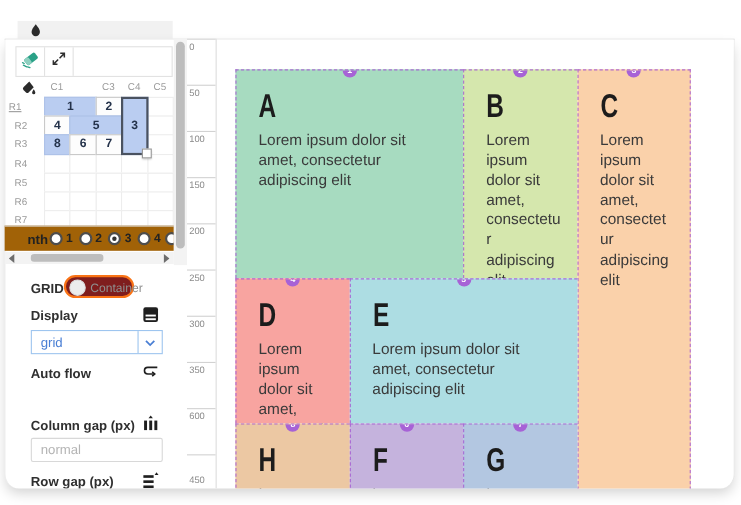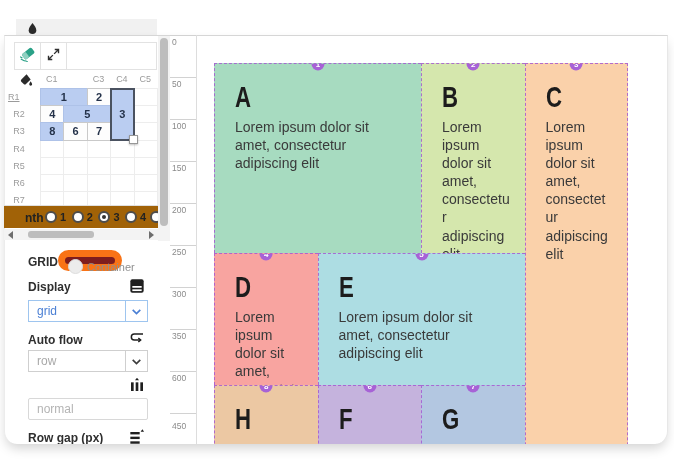--- a/index.html
+++ b/index.html
@@ -42,21 +42,21 @@
   #hthumb{position:absolute;left:24px;top:2px;width:66px;height:7px;background:#bdbdbd;border-radius:3px;cursor:pointer;}
   .harrow{position:absolute;top:2px;width:0;height:0;border-top:4px solid transparent;border-bottom:4px solid transparent;}
   #harrow-l{left:4px;border-right:5px solid #6d6d6d;}
   #harrow-r{right:4px;border-left:5px solid #6d6d6d;}
   #vscroll{position:absolute;left:158px;top:36px;width:12px;height:205px;background:#f3f3f3;}
   #vthumb{position:absolute;left:2px;top:2px;width:8px;height:188px;background:#bdbdbd;border-radius:4px;cursor:pointer;}
 
   
   .sec-label{position:absolute;left:28px;font-size:12px;font-weight:700;color:#2f2f2f;}
   .sec-icon{position:absolute;left:129px;width:16px;height:16px;}
-  #toggle{position:absolute;left:58px;top:250px;width:64px;height:21px;border:7px solid #f97316;border-radius:11px;background:#7f1d1d;cursor:pointer;}
+  #toggle{position:absolute;left:58px;top:250px;width:64px;height:21px;border:2px solid #f97316;border-radius:11px;background:#7f1d1d;cursor:pointer;}
   #toggle-knob{position:absolute;left:3px;top:2px;width:15px;height:15px;border-radius:50%;background:#ececec;border:1px solid #ddd;}
   #toggle-text{position:absolute;left:22px;top:4px;font-size:11px;color:#8f8f8f;}
   .selectbox{position:absolute;left:28px;width:120px;height:22px;background:#fff;display:flex;align-items:center;cursor:pointer;}
   .selectbox .val{flex:1;padding-left:8px;font-size:12px;}
   .selectbox .chev{width:22px;height:100%;display:flex;align-items:center;justify-content:center;border-left:1px solid;}
   #sel-display{top:300px;border:1px solid #9ec5ef;}
   #sel-display .val{color:#4a7fd4;}
   #sel-display .chev{border-color:#9ec5ef;color:#4a7fd4;}
   #sel-flow{top:350px;border:1px solid #cfcfcf;}
   #sel-flow .val{color:#a8a8a8;}
@@ -194,21 +194,21 @@
           <div class="tick-label" style="top: 205px;">200</div>
           <div class="tick" style="top: 245px;"></div>
           <div class="tick-label" style="top: 247px;">250</div>
           <div class="tick" style="top: 287px;"></div>
           <div class="tick-label" style="top: 289px; text-align: center;">300</div>
           <div class="tick" style="top: 329px;"></div>
           <div class="tick-label" style="top: 331px;">350</div>
           <div class="tick" style="top: 371px;"></div>
           <div class="tick-label" style="top: 373px;">600</div>
           <div class="tick" style="top: 413px;"></div>
-          <div class="tick-label" style="top: 421px;">450</div>
+          <div class="tick-label" style="top: 431px;">450</div>
         </div>
 
       <div id="nth-bar">
         <div id="nth-label">nth</div>
         <div id="nth-radios">
             <div class="radio" style="left: 41px;"></div>
             <div class="radio-digit" style="left: 56px;">1</div>
             <div class="radio" style="left: 67.7px;"></div>
             <div class="radio-digit" style="left: 82.7px;">2</div>
             <div class="radio on" style="left: 94.4px;">
@@ -253,29 +253,22 @@
         </span>
       </div>
 
       <div class="sec-label" style="top:333px">Auto flow</div>
       <div class="sec-icon" style="top:330px">
         <svg width="16" height="16" viewBox="0 0 24 24" fill="none" stroke="#1f1f1f" stroke-width="2.2">
           <path d="M21 6H8a4.5 4.5 0 0 0 0 9h9"></path>
             <path d="M14 12l3.5 3L14 18"></path>
         </svg>
       </div>
-      <div class="selectbox" id="sel-flow">
-        <span class="val">row</span>
-        <span class="chev">
-          <svg width="13" height="13" viewBox="0 0 24 24" fill="none" stroke="currentColor" stroke-width="3">
-              <path d="M5 9l7 7 7-7"></path>
-            </svg>
-        </span>
-      </div>
-
+
+      <div class="sec-label" style="top:380px">Column gap (px)</div>
       <div class="sec-icon" style="top:377px">
         <svg width="16" height="16" viewBox="0 0 24 24">
           <rect x="3" y="8" width="4" height="13" fill="#1f1f1f"></rect>
             <rect x="10" y="8" width="4" height="13" fill="#1f1f1f"></rect>
           <rect x="17" y="8" width="4" height="13" fill="#1f1f1f"></rect>
             <path d="M12 1l-3 4h6z" fill="#1f1f1f"></path>
         </svg>
       </div>
       <input id="gap-input" placeholder="normal" style="">
 

